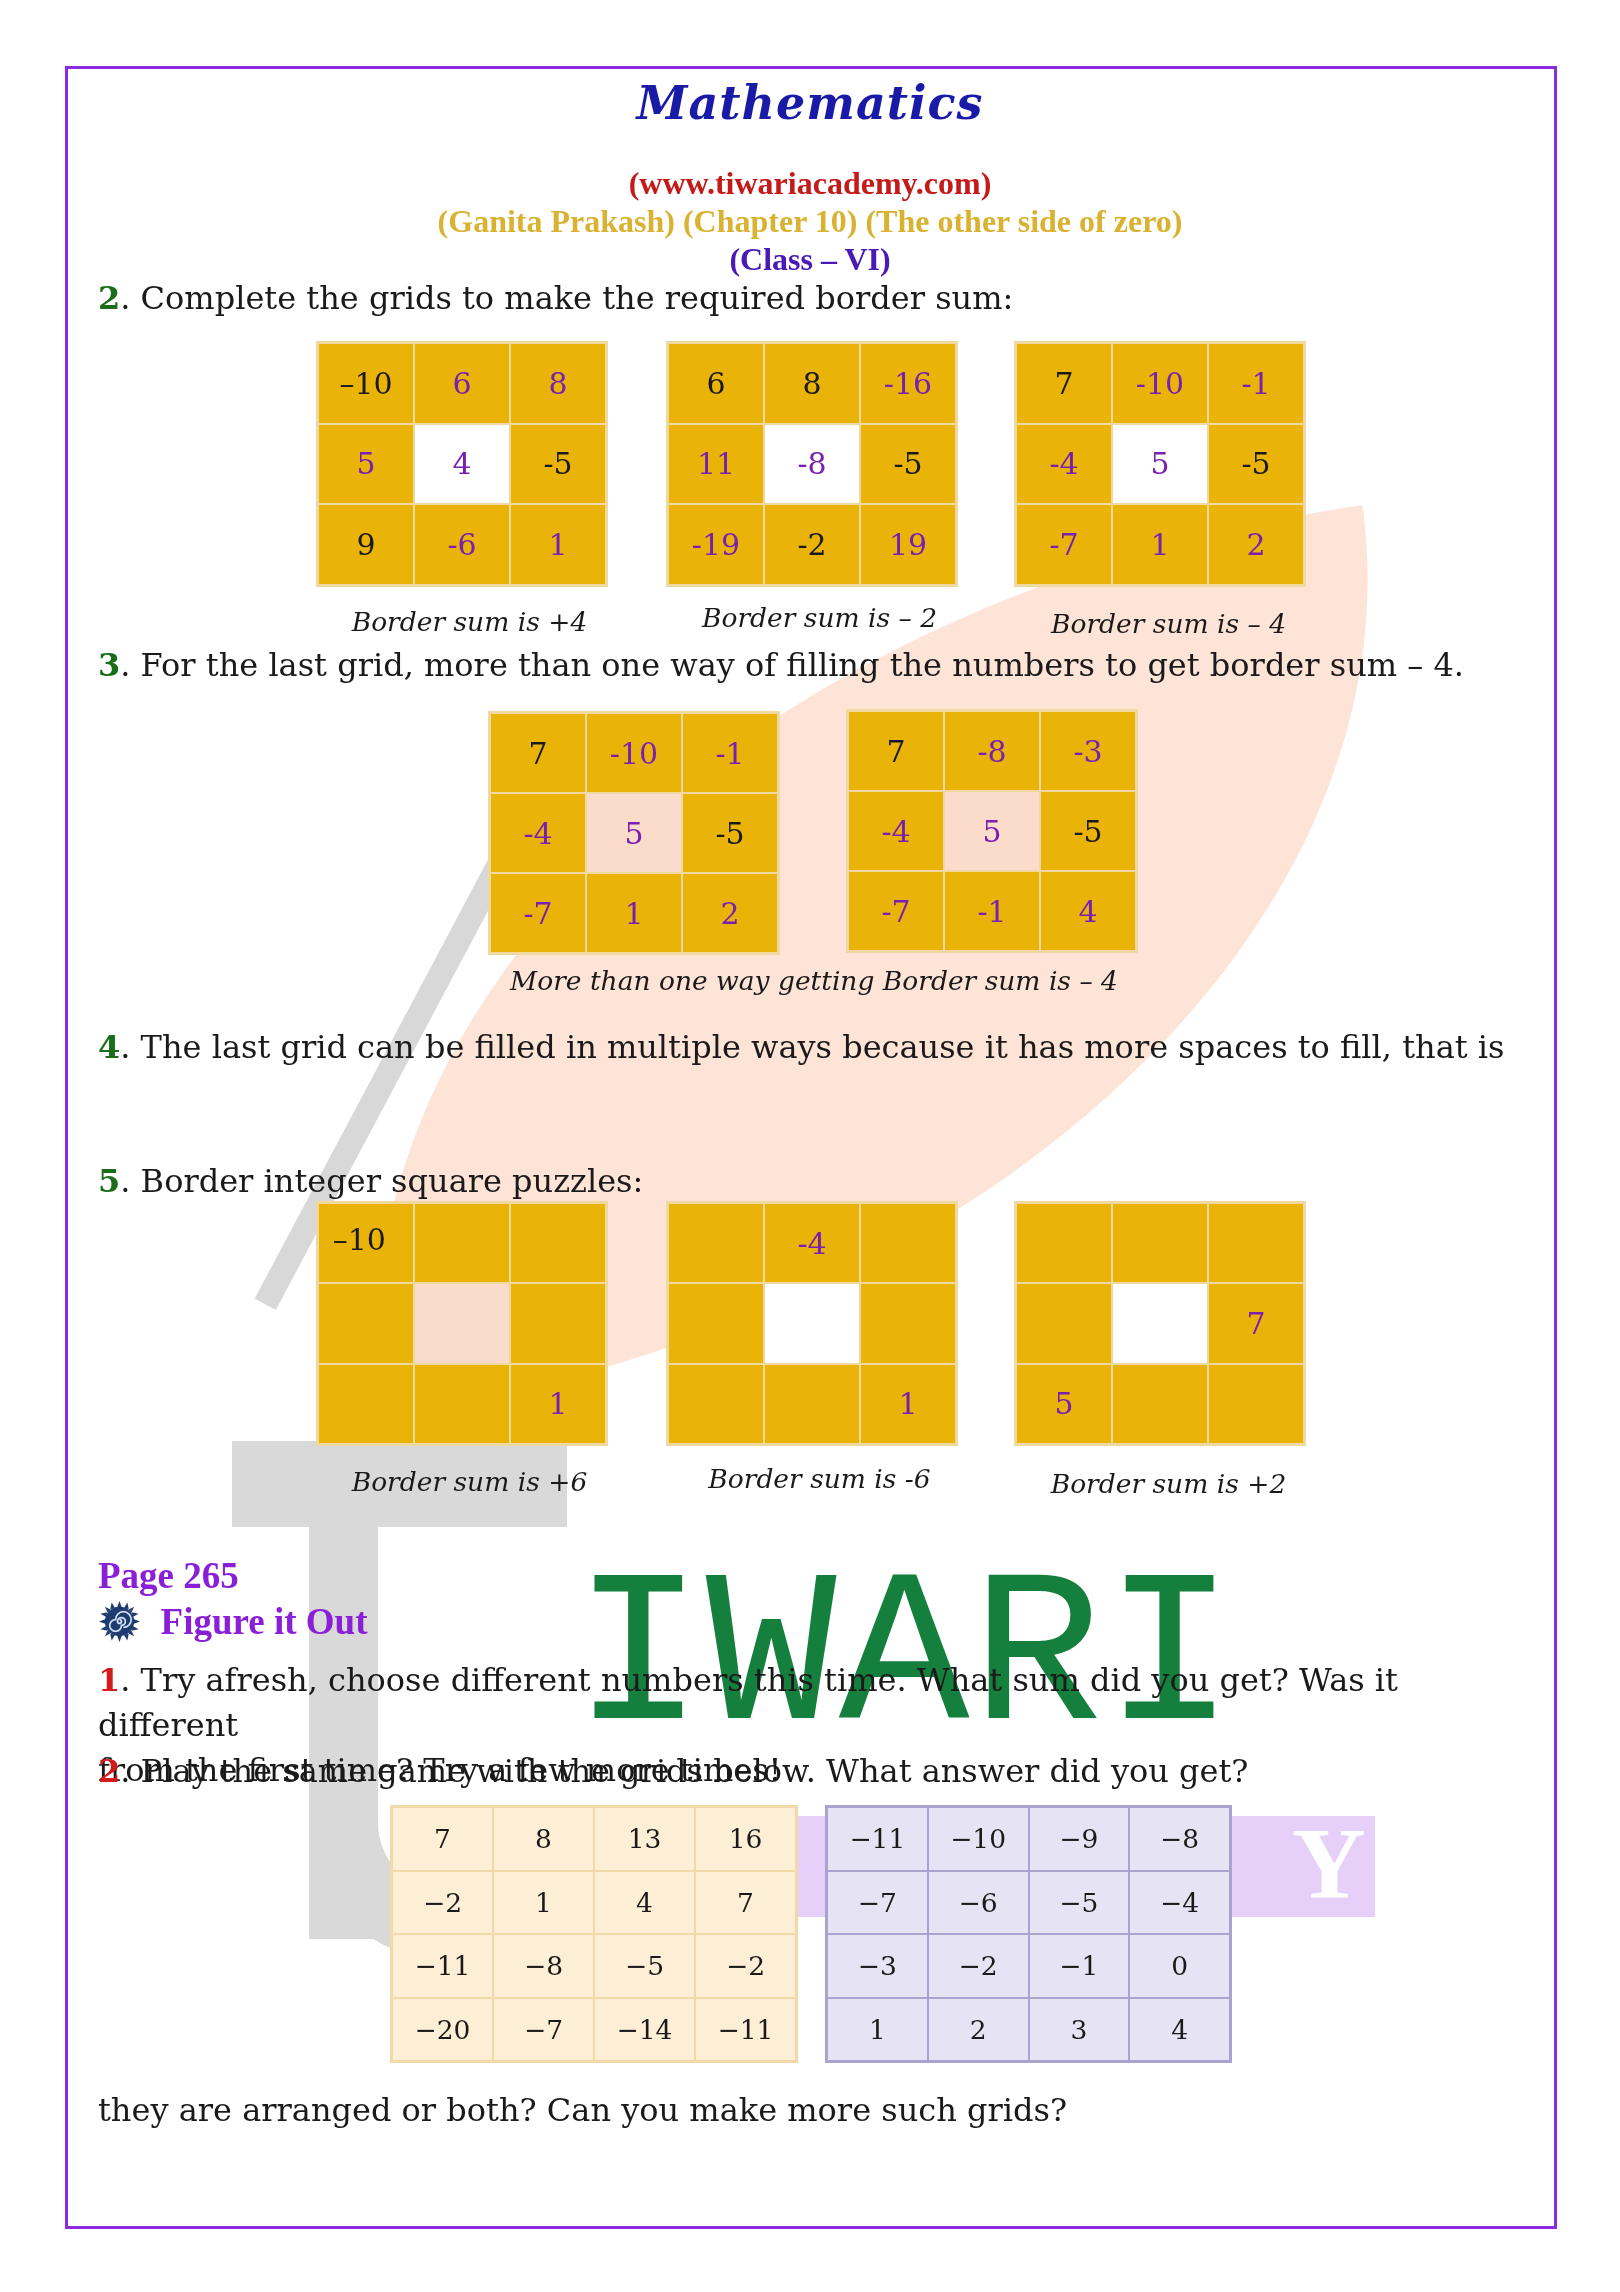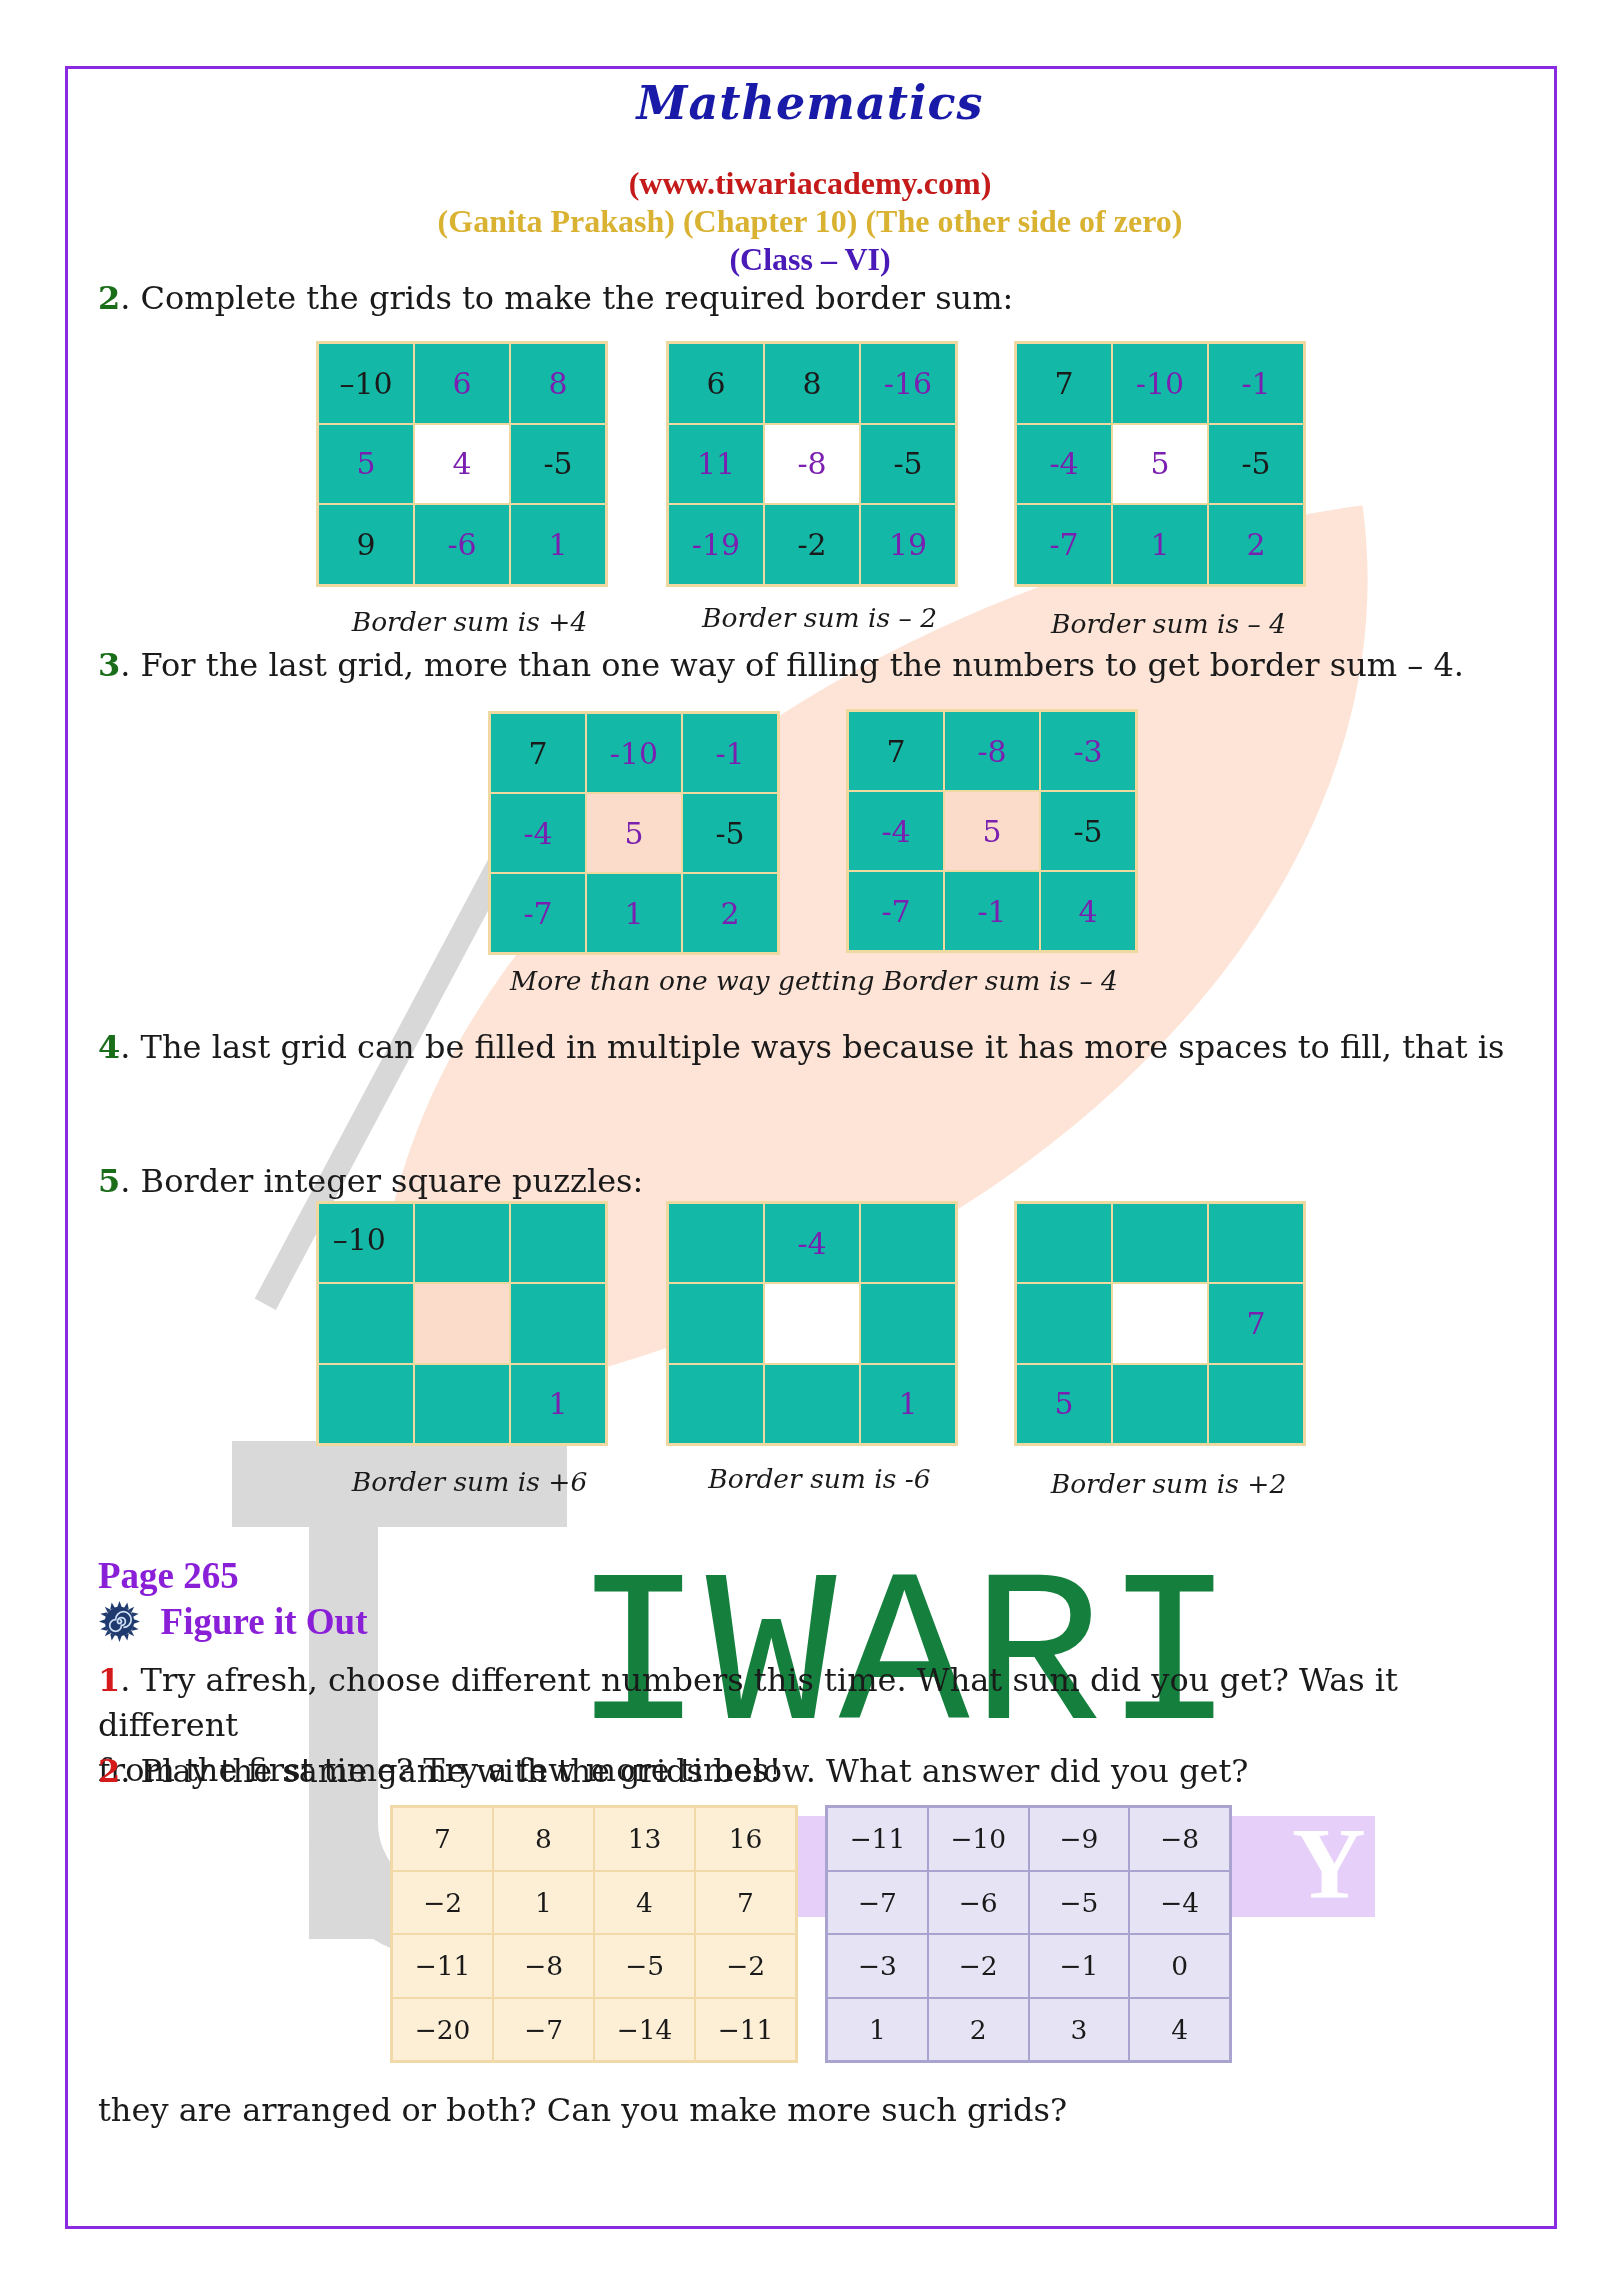--- a/index.html
+++ b/index.html
@@ -31,21 +31,21 @@
   .sub2 { position: absolute; left: 0; width: 1620px; text-align: center; top: 203px;
           font-family: "Liberation Serif", serif; font-weight: bold; font-size: 32px; color: #d9b232; }
   .sub3 { position: absolute; left: 0; width: 1620px; text-align: center; top: 241px;
           font-family: "Liberation Serif", serif; font-weight: bold; font-size: 32px; color: #4a1ab8; }
 
   .q { position: absolute; left: 98px; font-family: "DejaVu Serif", serif; font-size: 32px; line-height: 45px;
        color: #1a1a1a; width: 1431px; z-index: 3; }
   .qn { color: #1a6e1a; font-weight: bold; }
   .qn.red { color: #d41a1a; }
 
-  .grid { position: absolute; display: grid; border: 2px solid #f0d9a0; background: #14b8a6; z-index: 2; }
+  .grid { position: absolute; display: grid; border: 2px solid #f0d9a0; background: #eab308; z-index: 2; }
   .grid .cell { border: 1.5px solid #f0d9a0; display: flex; align-items: center; justify-content: center;
                 font-family: "DejaVu Serif", serif; font-size: 30px; color: #1a1a1a; box-sizing: border-box; }
   .grid .cell.p { color: #7a1fb0; }
   .grid .cell.white { background: #ffffff; }
   .grid .cell.peach { background: #fbdccb; }
   .g3 { grid-template-columns: repeat(3, 1fr); grid-template-rows: repeat(3, 1fr); }
   .g4 { grid-template-columns: repeat(4, 1fr); grid-template-rows: repeat(4, 1fr); }
   .g4 .cell { font-size: 26.5px; }
   .grid.orange { background: #fdefd6; border-color: #f2d9a8; }
   .grid.orange .cell { border-color: #f2d9a8; }

